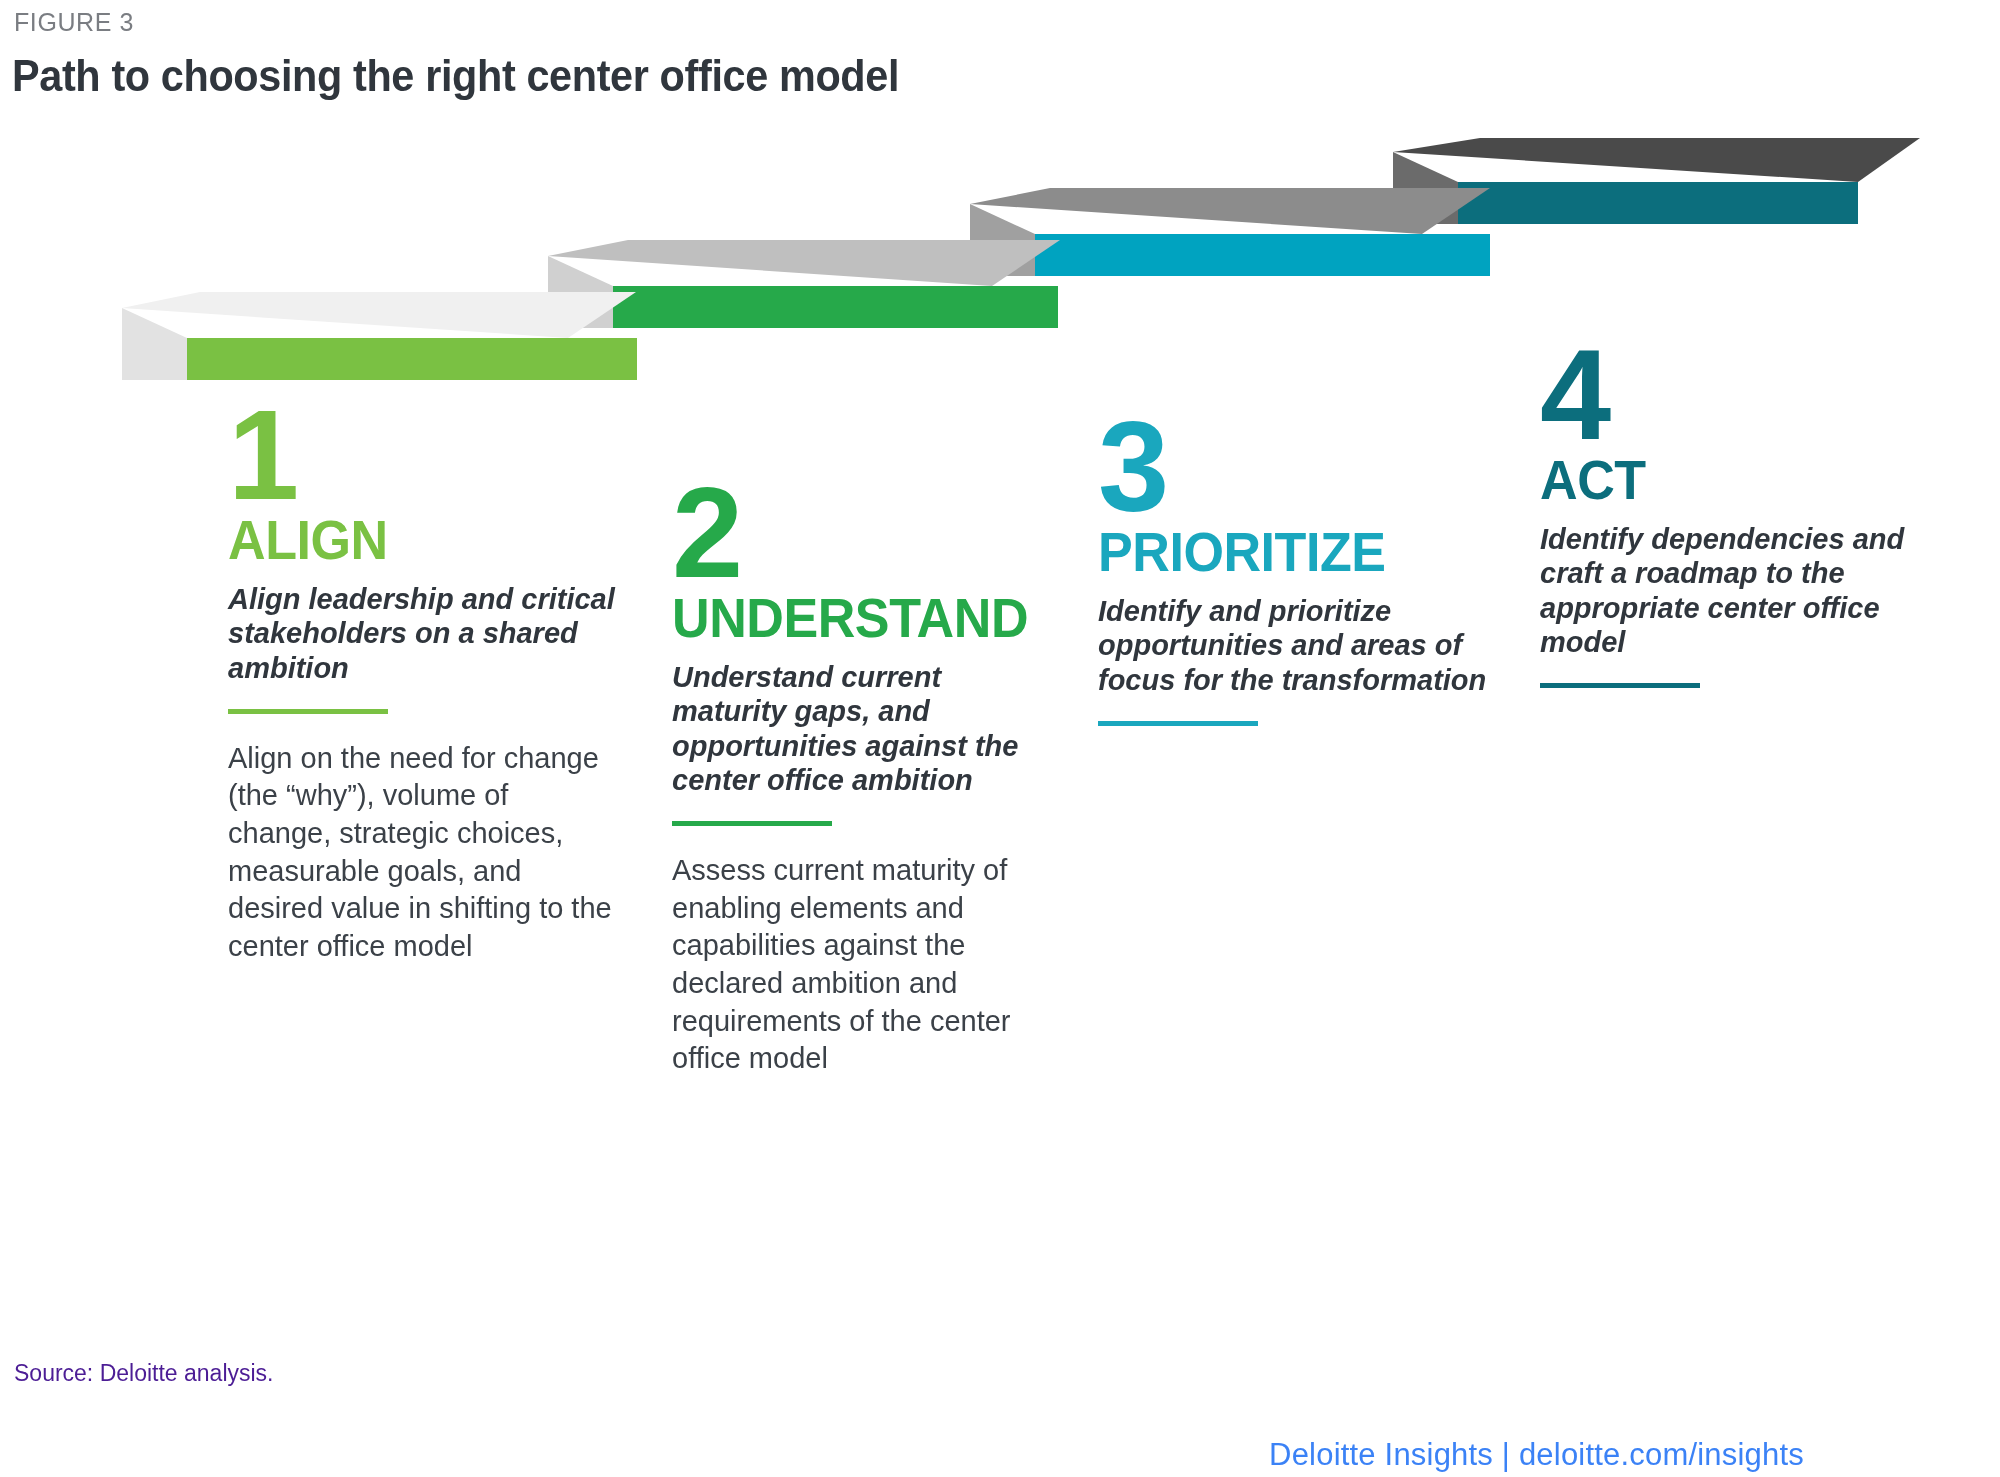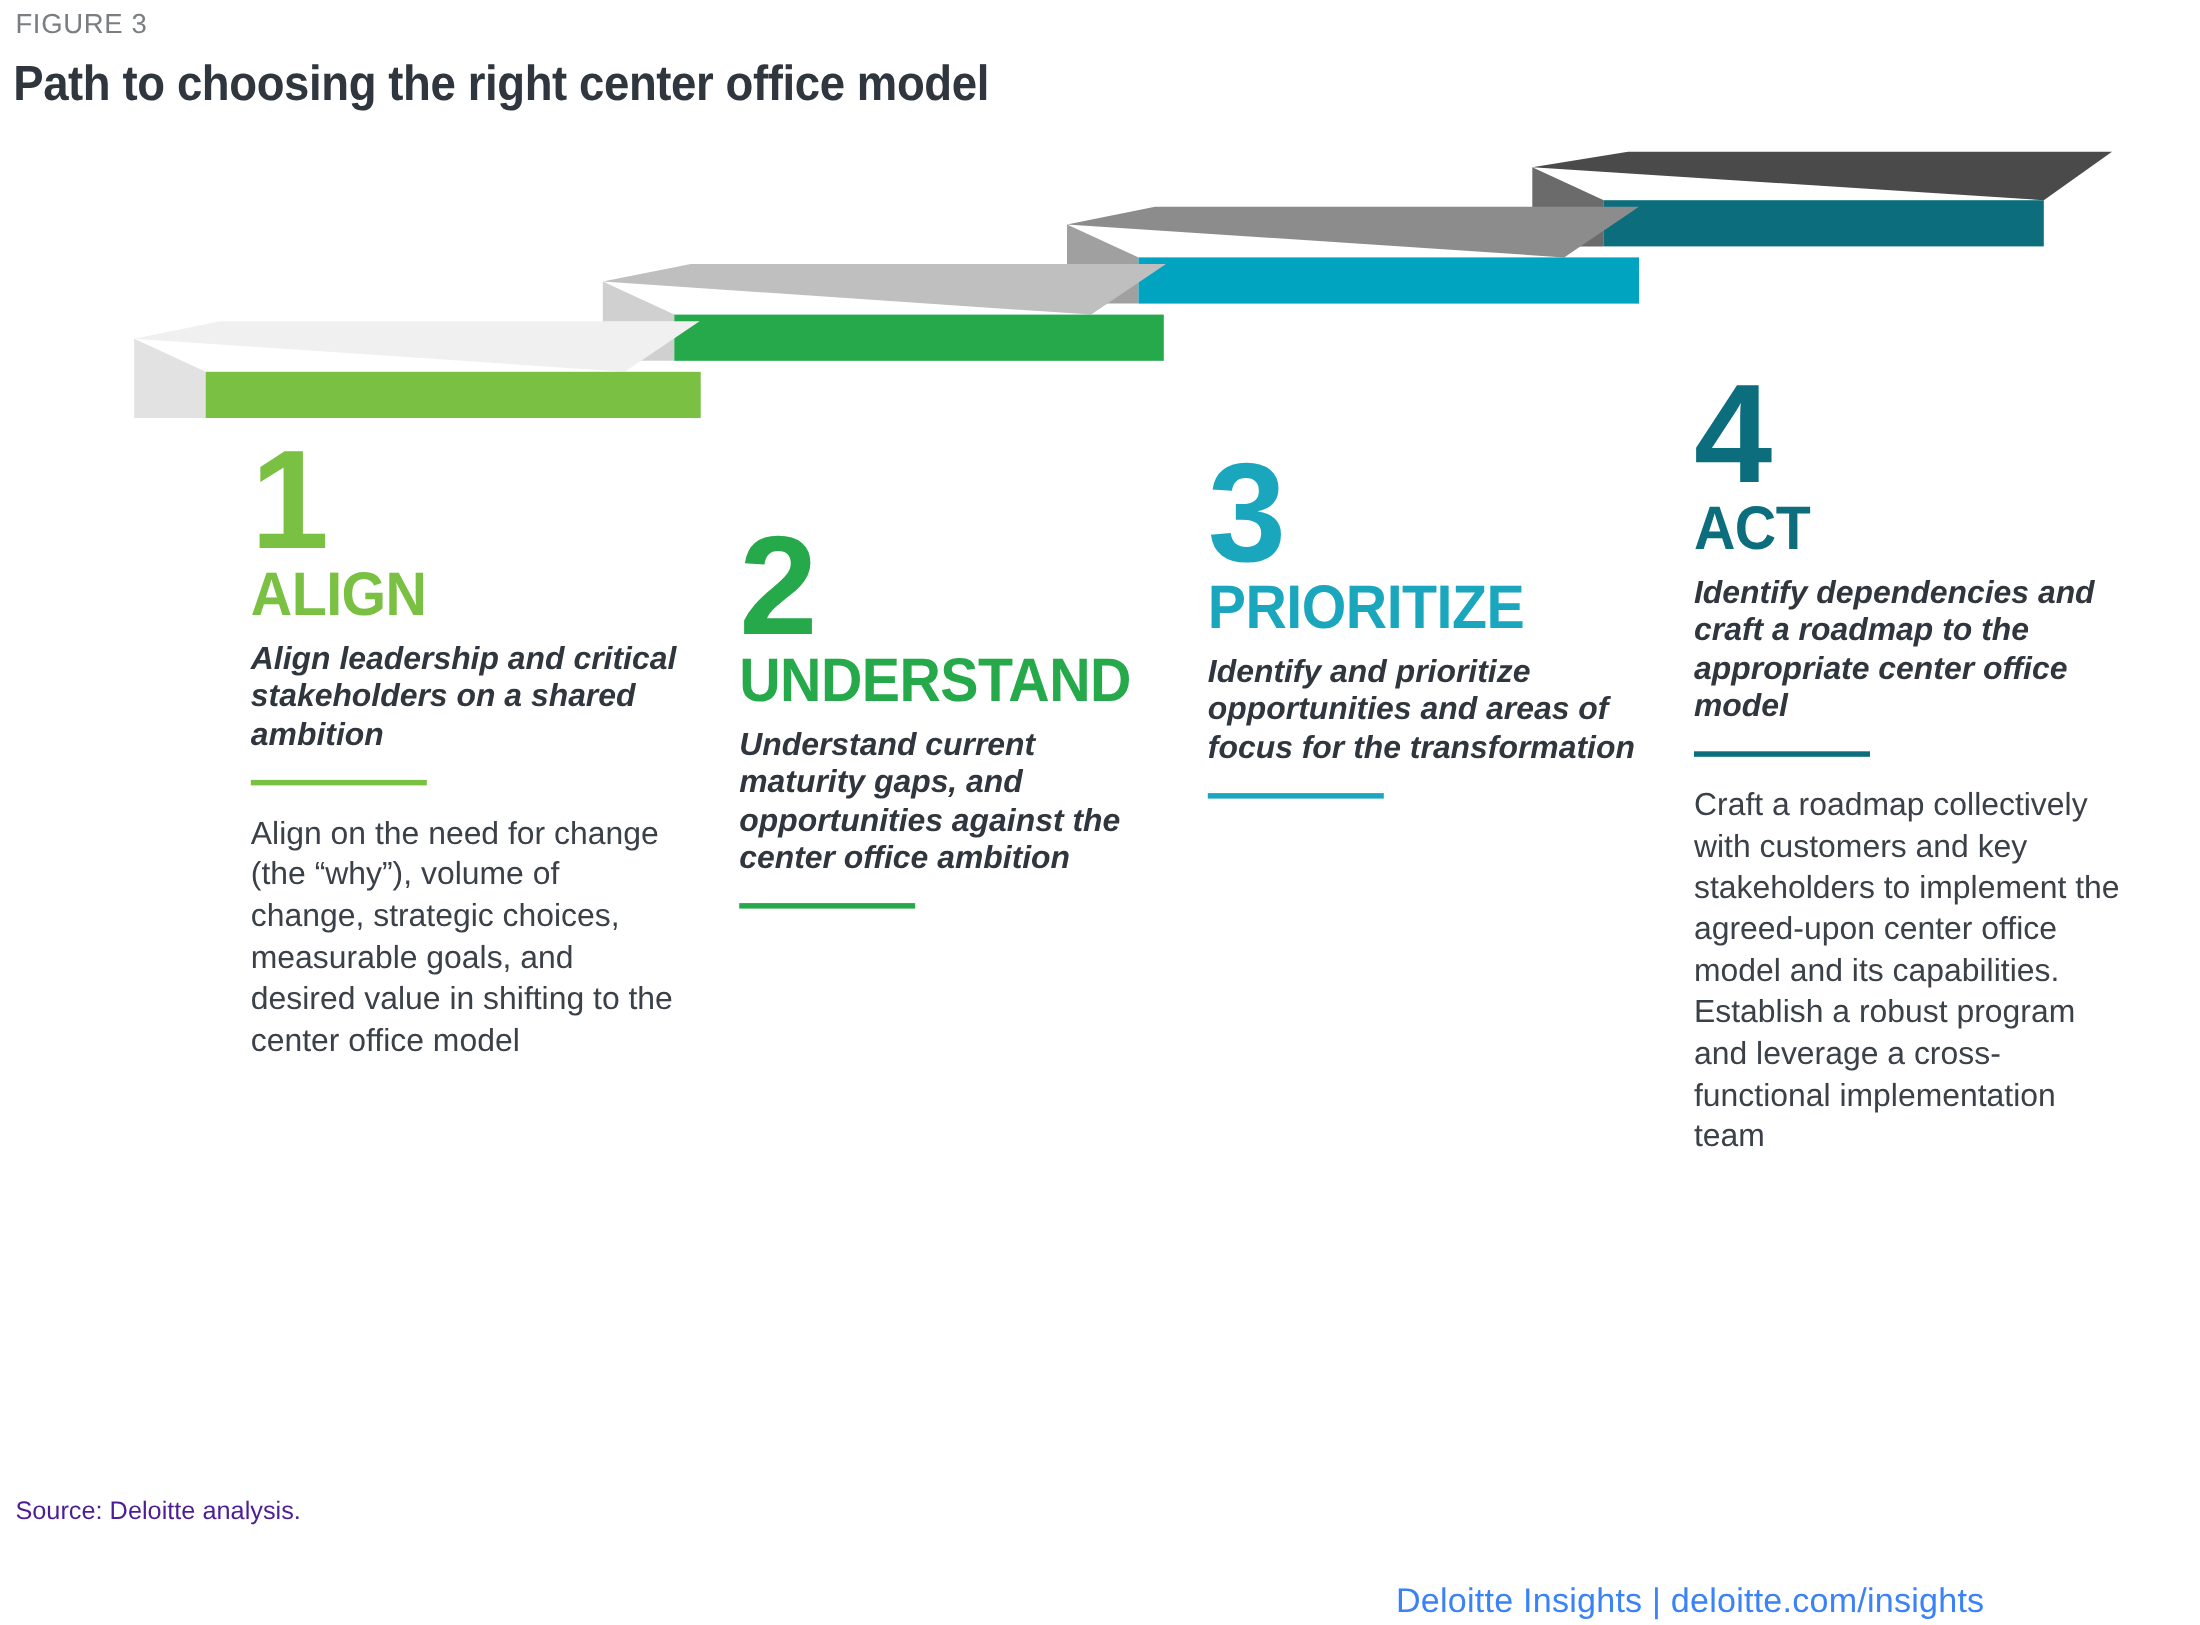--- a/index.html
+++ b/index.html
@@ -156,33 +156,33 @@
     <div class="lead">Align leadership and critical stakeholders on a shared ambition</div>
     <div class="rule" style="background: rgb(122, 193, 67);"></div>
     <div class="body">Align on the need for change (the “why”), volume of change, strategic choices, measurable goals, and desired value in shifting to the center office model</div>
   </div>
 
   <div class="col" id="col1">
     <div class="num" style="color: rgb(38, 169, 74);">2</div>
     <div class="word" style="color: rgb(38, 169, 74);">UNDERSTAND</div>
     <div class="lead">Understand current maturity gaps, and opportunities against the center office ambition</div>
     <div class="rule" style="background: rgb(38, 169, 74);"></div>
+    <div class="body">Assess current maturity of enabling elements and capabilities against the declared ambition and requirements of the center office model</div>
   </div>
 
   <div class="col" id="col2">
     <div class="num" style="color: rgb(26, 167, 190);">3</div>
     <div class="word" style="color: rgb(26, 167, 190);">PRIORITIZE</div>
     <div class="lead">Identify and prioritize opportunities and areas of focus for the transformation</div>
     <div class="rule" style="background: rgb(26, 167, 190);"></div>
   </div>
 
   <div class="col" id="col3">
     <div class="num" style="color: rgb(12, 110, 125);">4</div>
     <div class="word" style="color: rgb(12, 110, 125);">ACT</div>
     <div class="lead">Identify dependencies and craft a roadmap to the appropriate center office model</div>
     <div class="rule" style="background: rgb(12, 110, 125);"></div>
-    <div class="body">Craft a roadmap collectively with customers and key stakeholders to implement the agreed-upon center office model and its capabilities. Establish a robust program and leverage a cross-functional implementation team</div>
   </div>
 
   <div class="source">Source: Deloitte analysis.</div>
   <div class="brand">Deloitte Insights | deloitte.com/insights</div>
 
 </div>
 
 </body></html>

